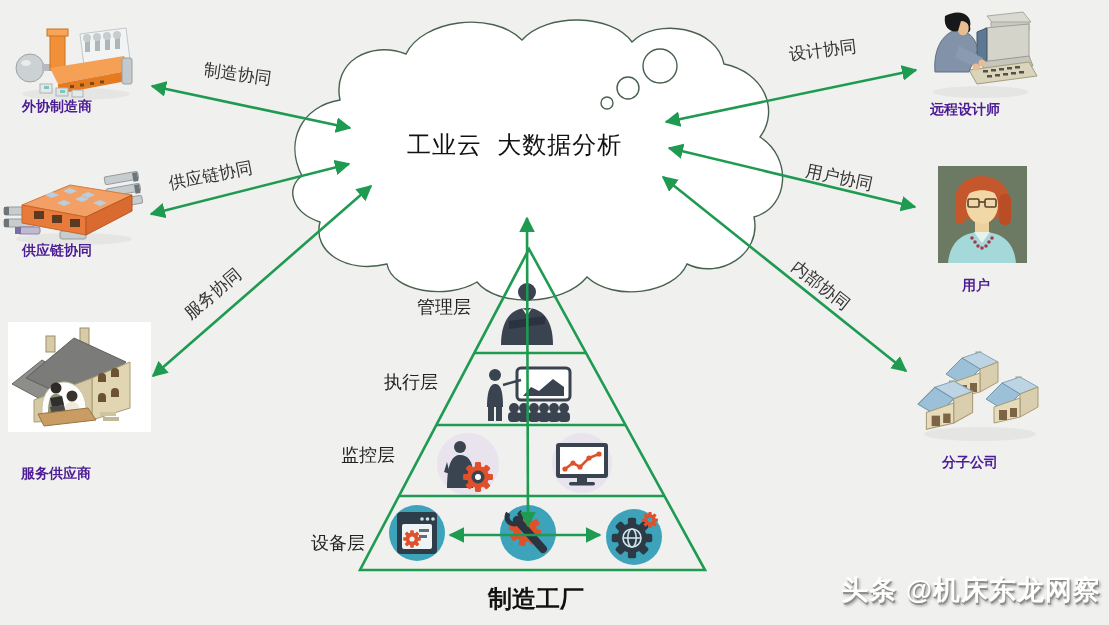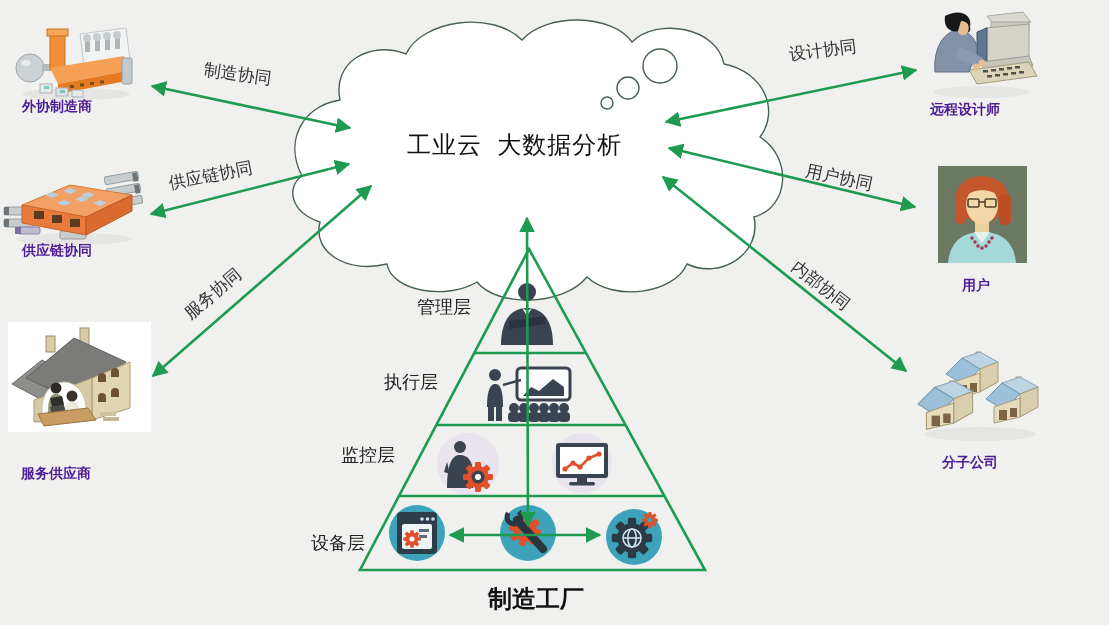--- a/index.html
+++ b/index.html
@@ -389,14 +389,15 @@
 <div class="layer-lbl" id="lbl-devc">设备层</div>
 <div id="caption">制造工厂</div>
 
 <div class="entity-lbl" id="elbl-out">外协制造商</div>
 <div class="entity-lbl" id="elbl-mat">供应链协同</div>
 <div class="entity-lbl" id="elbl-ser">服务供应商</div>
 <div class="entity-lbl" id="elbl-des">远程设计师</div>
 <div class="entity-lbl" id="elbl-usr">用户</div>
 <div class="entity-lbl" id="elbl-sub">分子公司</div>
 
+<div id="watermark">头条 @机床东龙网察</div>
 
 </div>
 
 </body></html>

